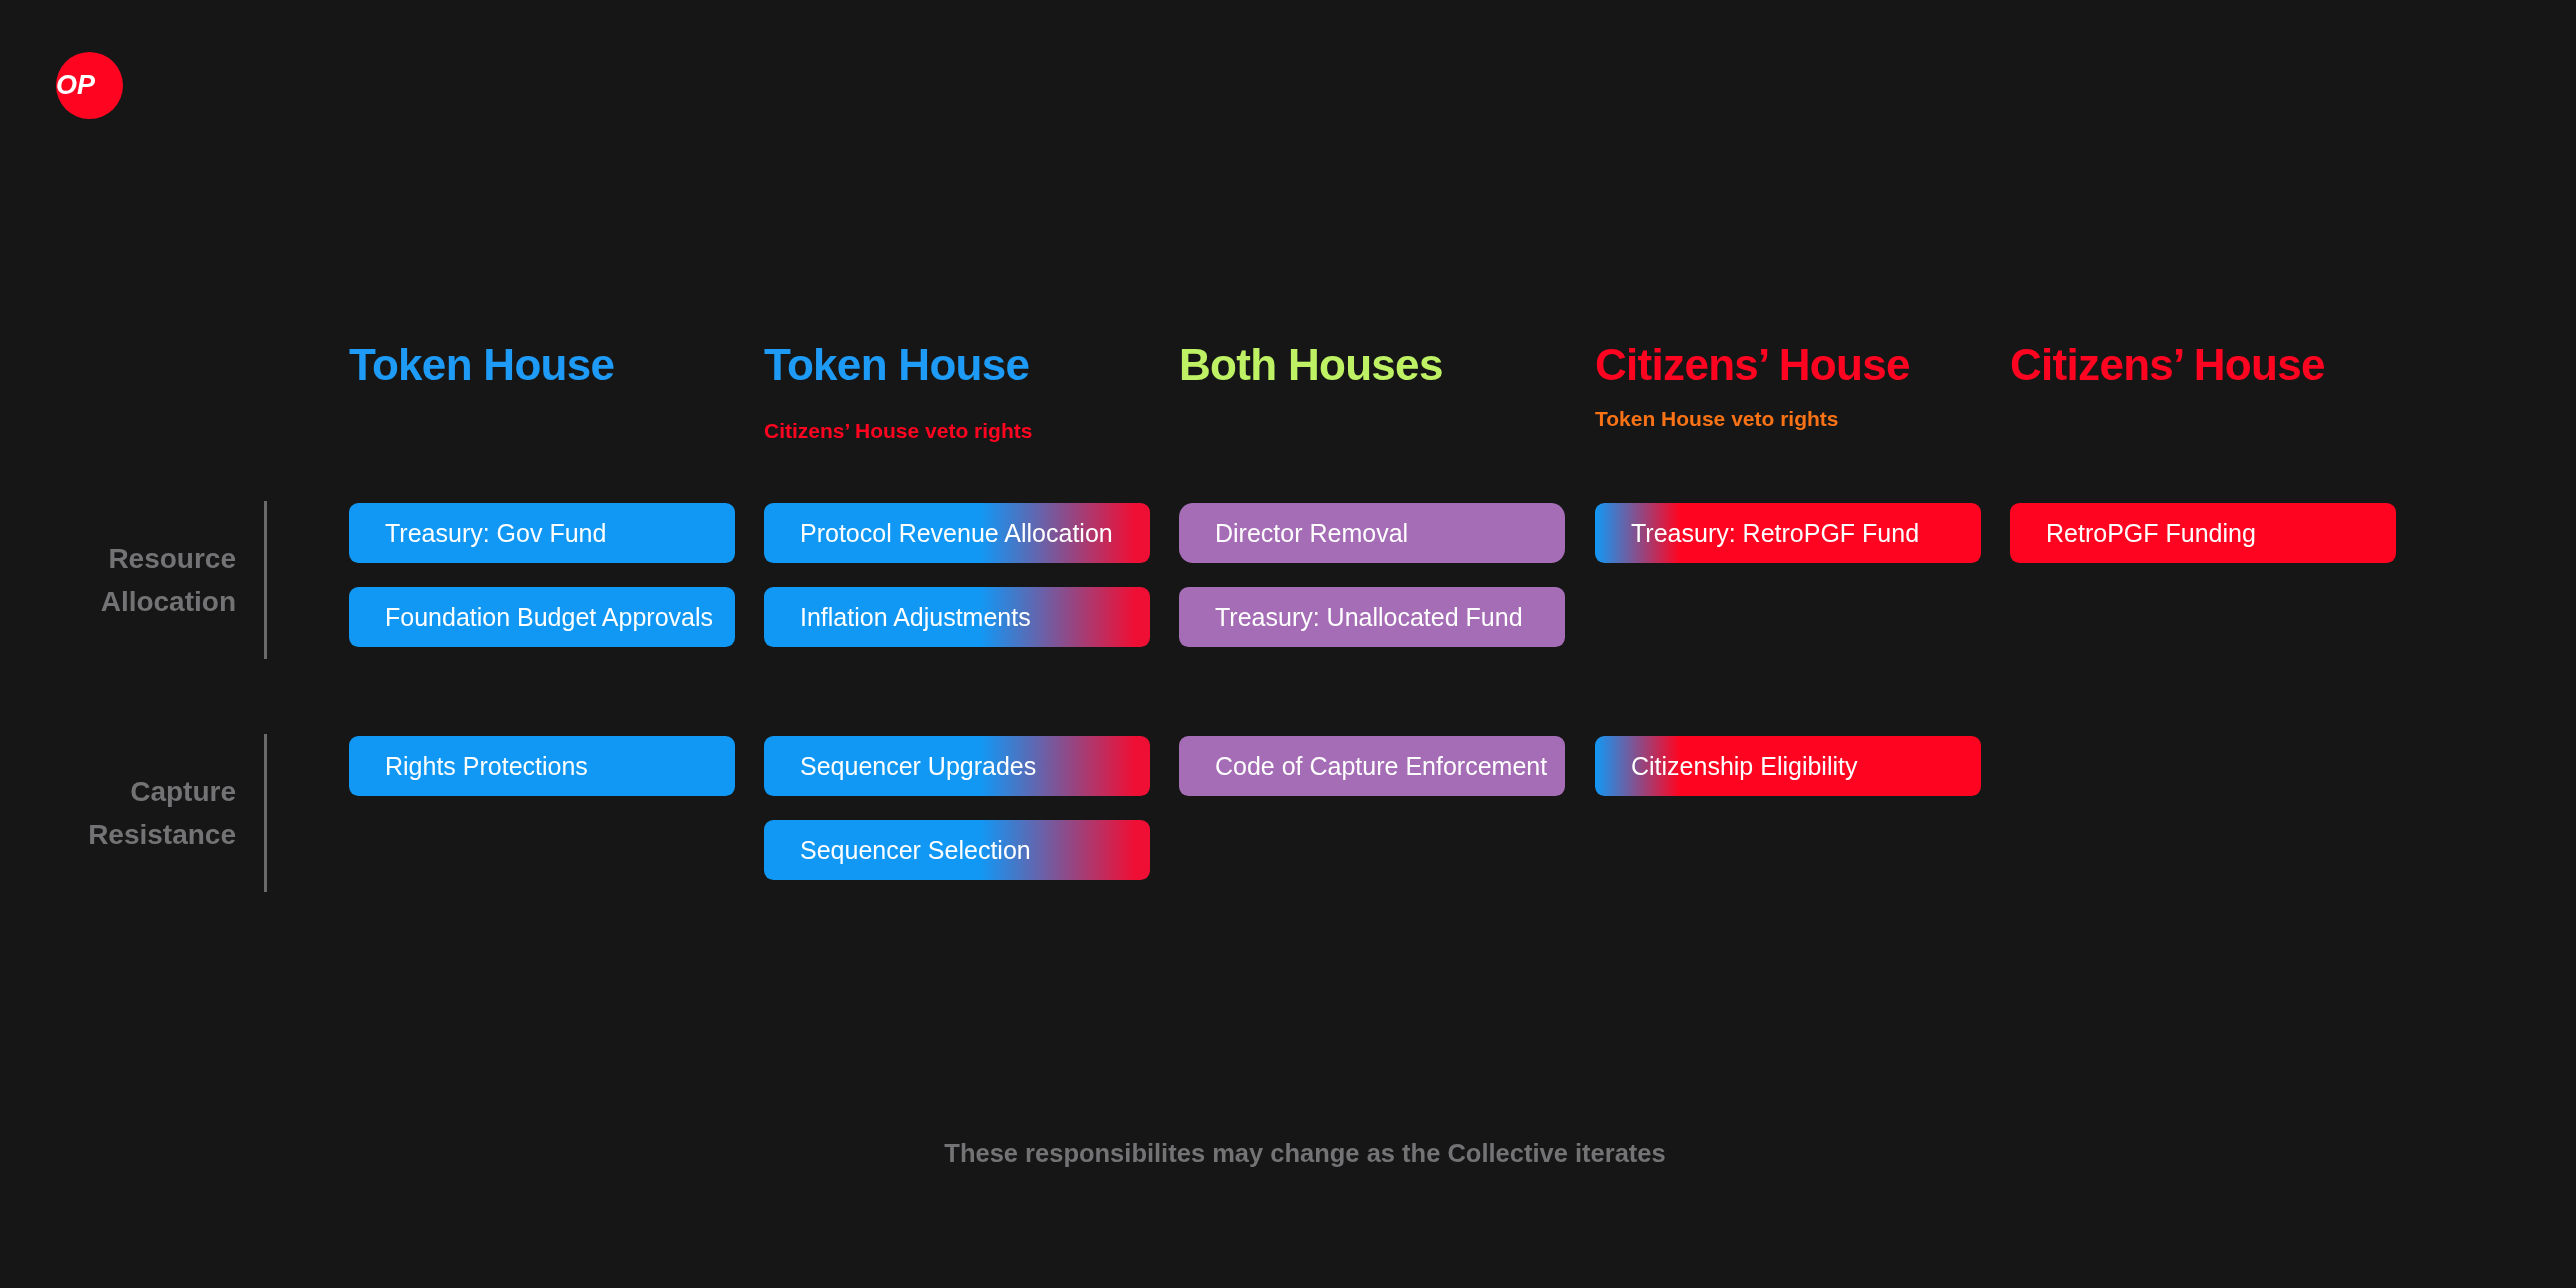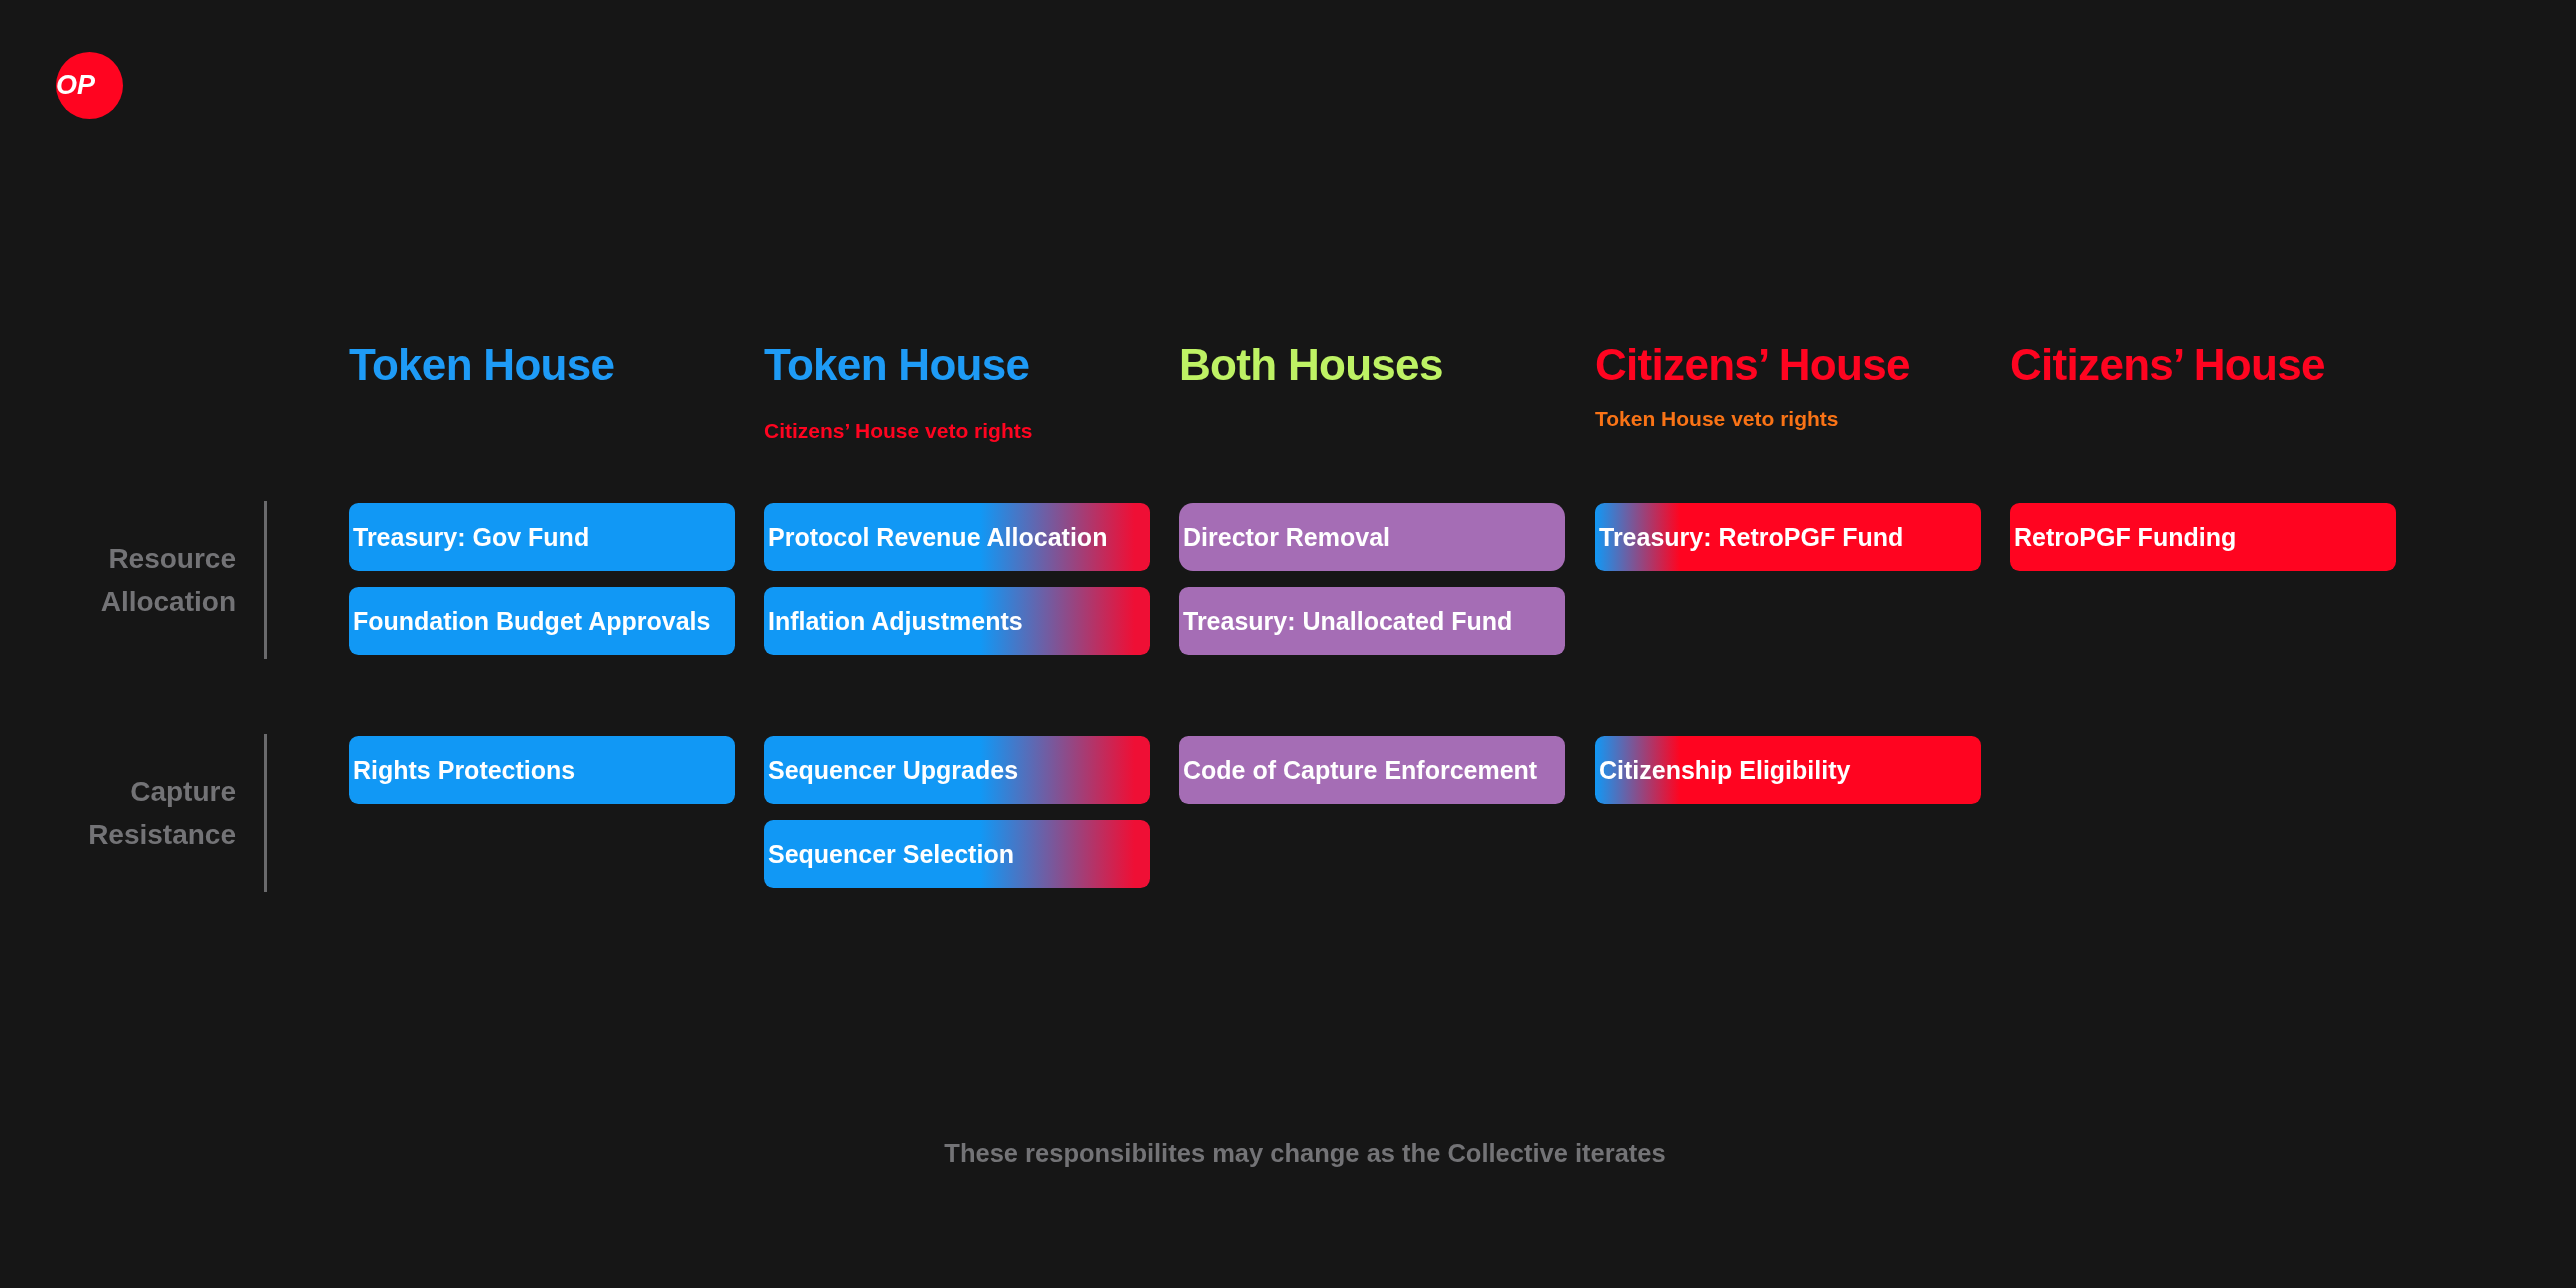--- a/index.html
+++ b/index.html
@@ -18,23 +18,23 @@
   }
   .logo{
     position:absolute;left:56px;top:52px;width:67px;height:67px;border-radius:50%;
     background:var(--red);display:flex;align-items:center;justify-content:flex-start;
   }
   .logo span{color:#ffffff;font-weight:bold;font-style:italic;font-size:27px;}
   .col-header{position:absolute;top:343px;width:402px;}
   .col-title{font-size:44px;font-weight:bold;letter-spacing:-0.7px;line-height:1;white-space:nowrap;}
   .col-subtitle{margin-top:20px;font-size:21px;font-weight:bold;white-space:nowrap;}
   .pill{
-    position:absolute;width:386px;height:68px;border-radius:9.4px;
-    display:flex;align-items:center;padding-left:4px;box-sizing:border-box;
-    color:#ffffff;font-size:25px;font-weight:bold;white-space:nowrap;
+    position:absolute;width:386px;height:60px;border-radius:9.4px;
+    display:flex;align-items:center;padding-left:36px;box-sizing:border-box;
+    color:#ffffff;font-size:25px;font-weight:normal;white-space:nowrap;
   }
   .pill-blue{background:var(--blue);}
   .pill-purple{background:var(--purple);}
   .pill-red{background:var(--red);}
   .pill-blue-red{background:linear-gradient(90deg,var(--blue) 0%,var(--blue) 56%,var(--grad-red-end) 96%);}
   .pill-red-left-blue{background:linear-gradient(90deg,var(--blue) 0%,var(--red) 22%,var(--red) 100%);}
   .row-label{
     position:absolute;left:40px;width:196px;height:154px;
     display:flex;flex-direction:column;justify-content:center;
     text-align:right;color:var(--gray);font-size:28px;font-weight:bold;line-height:1.55;

